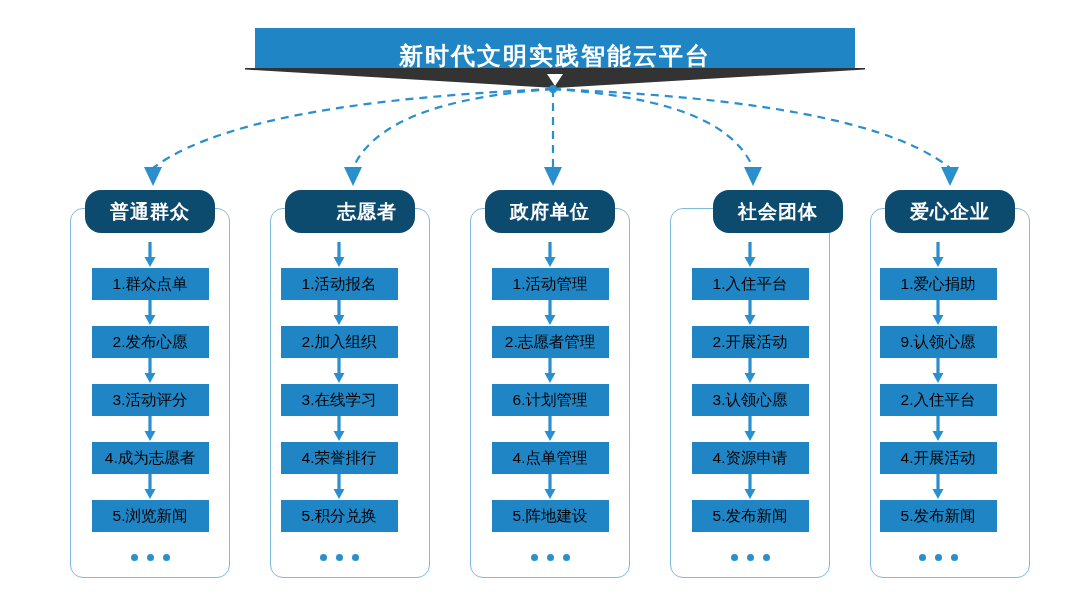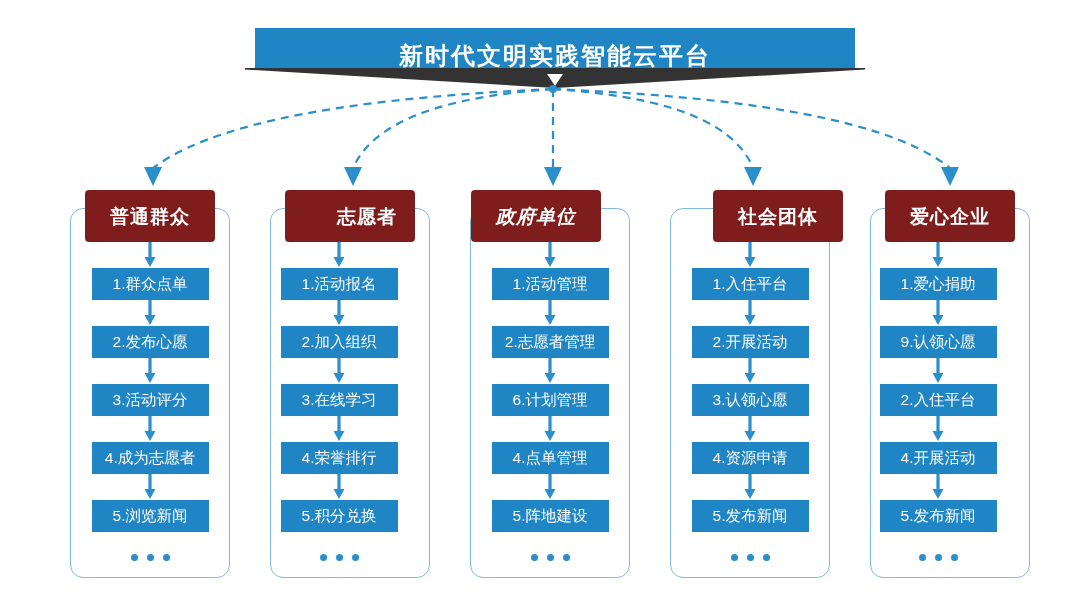--- a/index.html
+++ b/index.html
@@ -80,32 +80,32 @@
   .col-0 { left: 70px; }
   .col-1 { left: 270px; }
   .col-2 { left: 470px; }
   .col-3 { left: 670px; }
   .col-4 { left: 870px; }
 
   .col-header {
     position: absolute;
     top: 0px;
     width: 130px;
-    height: 52px;
-    background: #7f1d1d;
-    border-radius: 4px;
+    height: 43px;
+    background: #0c4a6e;
+    border-radius: 16px;
     display: flex;
     align-items: center;
     justify-content: center;
     box-sizing: border-box;
     z-index: 3;
   }
   .h-0 { left: 85px; }
   .h-1 { left: 285px; padding-left: 34px; }
-  .h-2 { left: 471px; font-style: italic; }
+  .h-2 { left: 485px; }
   .h-3 { left: 685px; margin-left: 28px; }
   .h-4 { left: 885px; }
   .col-header .hdr-text {
     color: #ffffff;
     font-size: 19px;
     font-weight: bold;
     letter-spacing: 1px;
     line-height: 1;
     white-space: nowrap;
   }
@@ -135,21 +135,21 @@
     width: 117px;
     height: 32px;
     background: #2085c5;
     display: flex;
     align-items: center;
     justify-content: center;
     box-sizing: border-box;
     flex: none;
   }
   .step-box .step-text {
-    color: #ffffff;
+    color: #000000;
     font-size: 15.5px;
     line-height: 1;
     white-space: nowrap;
   }
   .ellipsis-dots {
     margin-top: 20px;
     display: flex;
     gap: 9px;
     align-items: center;
     justify-content: center;

